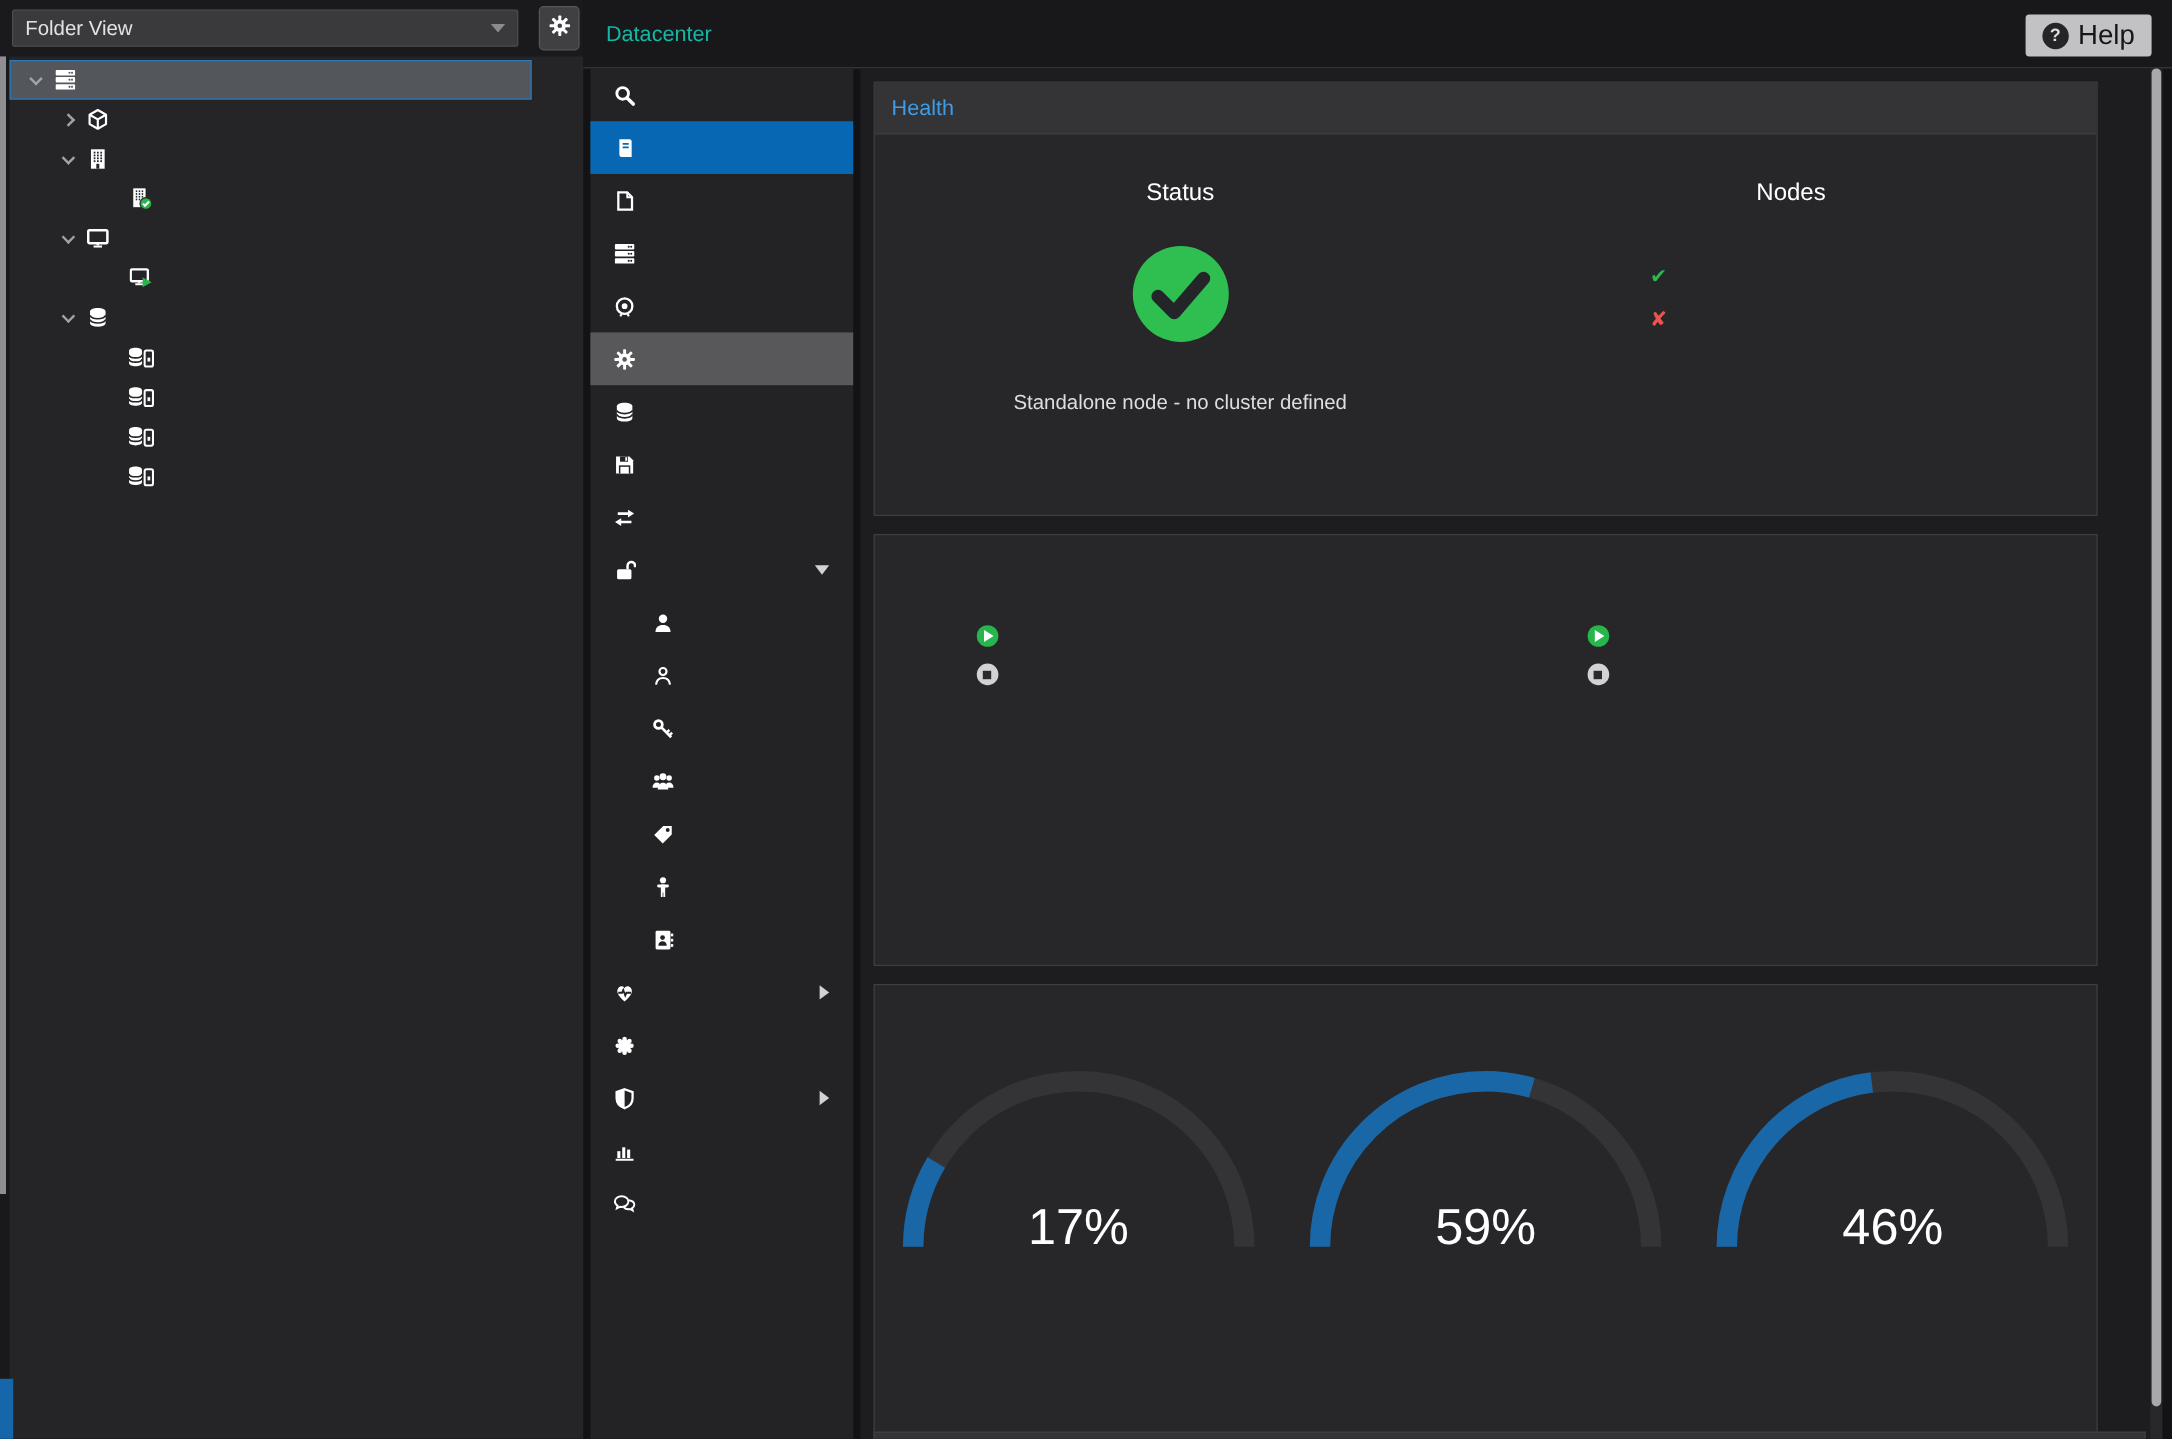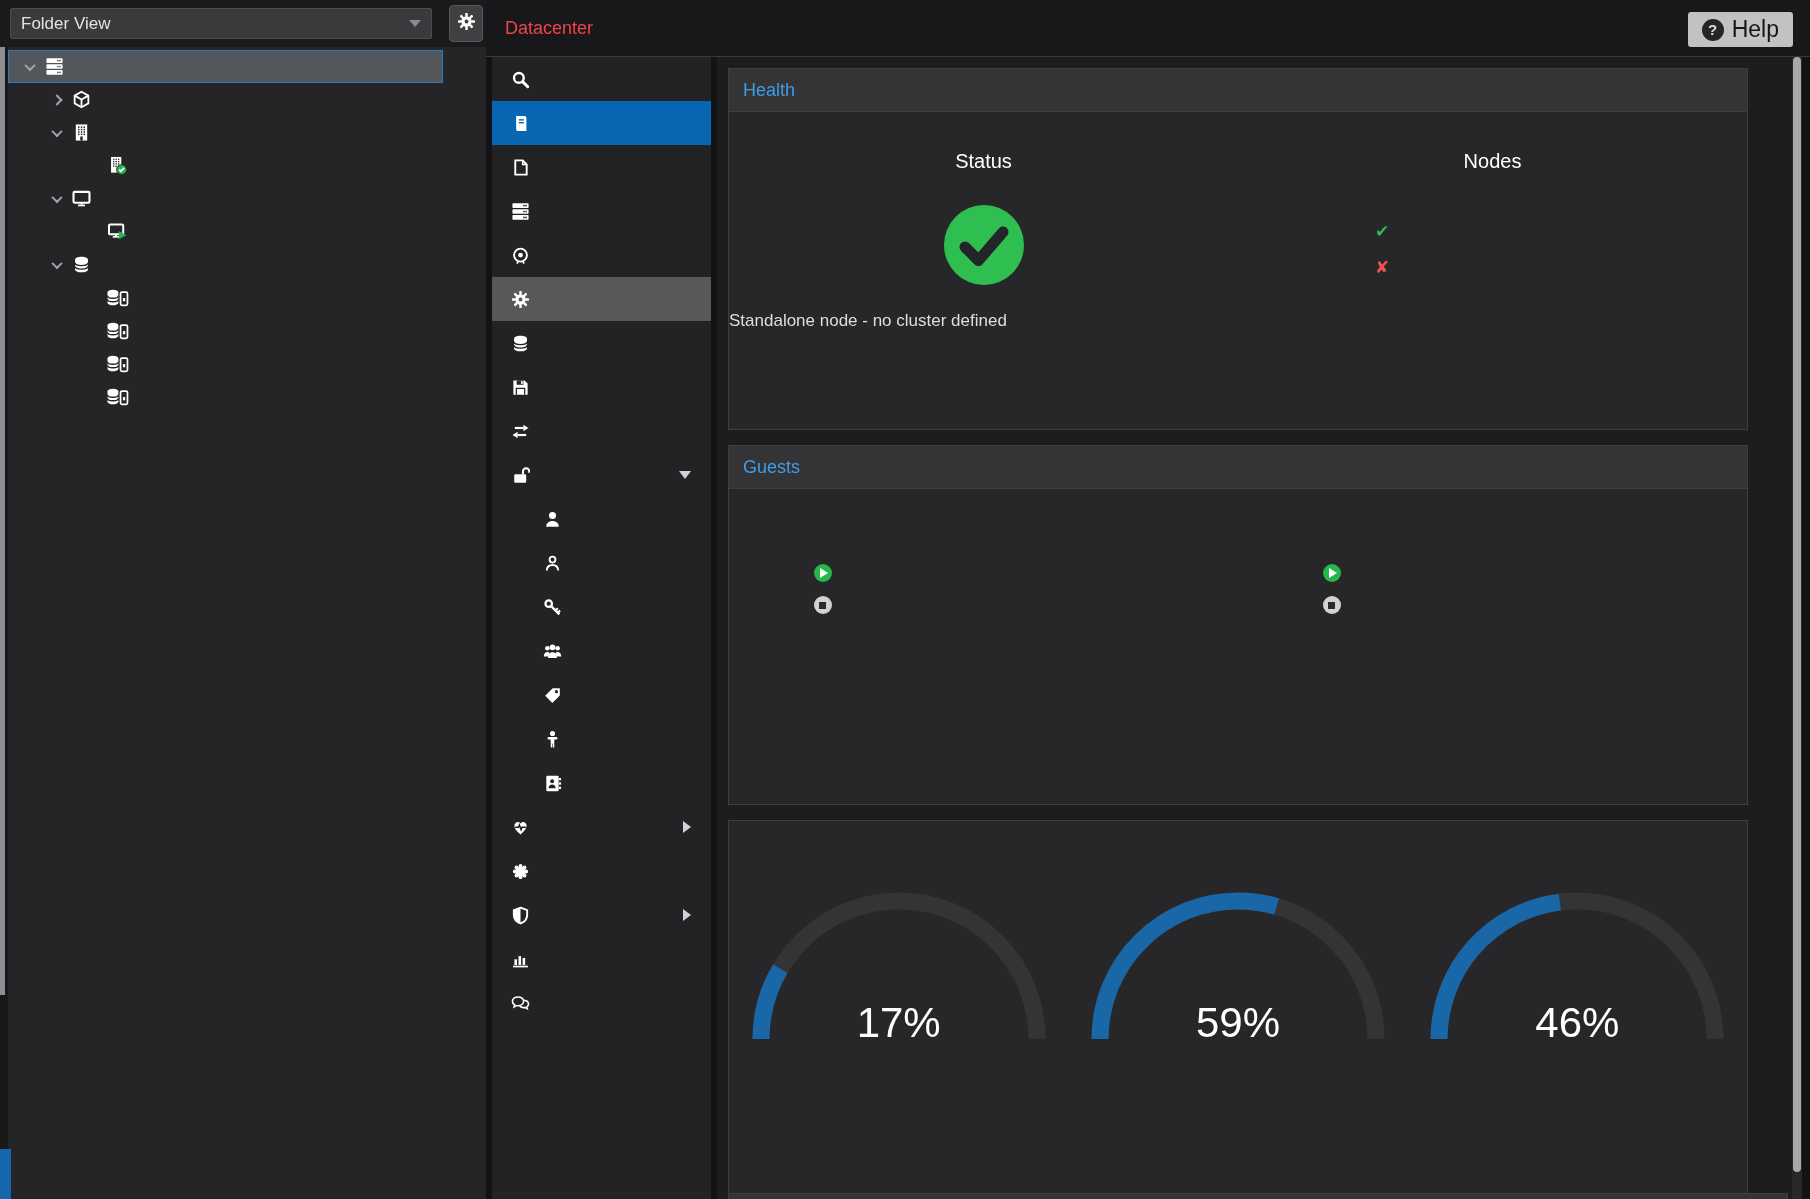--- a/index.html
+++ b/index.html
@@ -15,21 +15,21 @@
     background:#3a3a3c; border:1px solid #4d4d50; border-radius:2px;
     display:flex; align-items:center; padding:0 10px; cursor:pointer; }
   #view-select .lbl { font-size:17px; color:#e2e2e5; }
   #view-select .chev { margin-left:auto; width:0; height:0;
     border-left:6px solid transparent; border-right:6px solid transparent;
     border-top:7px solid #8a8a90; }
   #tree-gear-btn { position:absolute; left:449px; top:5px; width:34px; height:37px;
     background:#404043; border:1px solid #57575b; border-radius:4px;
     display:flex; align-items:center; justify-content:center; cursor:pointer; }
   #panel-title { position:absolute; left:19px; top:0; height:56px; line-height:56px;
-    font-size:18px; color:#ef4444; }
+    font-size:18px; color:#14b8a6; }
   #help-btn { position:absolute; right:17px; top:12px; height:35px; padding:0 14px;
     background:#c2c2c5; border-radius:3px; display:flex; align-items:center; gap:8px;
     cursor:pointer; }
   #help-btn .qmark { width:22px; height:22px; border-radius:50%; background:#252528;
     color:#ddd; font-size:15px; font-weight:bold; display:flex; align-items:center;
     justify-content:center; }
   #help-btn .hlbl { color:#161618; font-size:23px; }
 
   
   #left-panel { left:0; top:47px; width:486px; height:1152px; background:#252528; }
@@ -67,21 +67,21 @@
   .panel { position:absolute; left:11px; width:1020px; background:#27272a;
     border:1px solid #3f3f42; }
   .panel-header { height:43px; background:#343437; border-bottom:1px solid #3f3f42;
     display:flex; align-items:center; padding-left:14px; font-size:18px; color:#3f9ce6; }
   #health-panel { top:11px; height:362px; }
   #guests-panel { top:388px; height:360px; }
   #resources-panel { top:763px; height:418px; }
   .two-col { display:grid; grid-template-columns:1fr 1fr; padding-top:38px; }
   .col-title { text-align:center; font-size:20px; font-weight:normal; color:#fff; }
   .status-circle-wrap { display:flex; justify-content:center; margin-top:30px; }
-  .status-msg { margin-top:20px; font-size:17px; color:#dedee0; }
+  .status-msg { text-align:center; margin-top:34px; font-size:17px; color:#dedee0; }
   .node-rows { width:235px; margin:40px auto 0; }
   .node-row { display:flex; align-items:center; height:36px; gap:8px; font-size:19px; }
   .node-row .val { margin-left:auto; }
   .mark-ok { color:#2cb84d; font-size:17px; }
   .mark-err { color:#ef5350; font-size:17px; }
   .guest-rows { width:340px; margin:30px auto 0; }
   .guest-row { display:flex; align-items:center; height:32px; gap:9px; font-size:18px; }
   .guest-row .val { margin-left:auto; }
   .run-icon { width:18px; height:18px; border-radius:50%; background:#27b64b;
     display:flex; align-items:center; justify-content:center; }
@@ -590,21 +590,20 @@
               <span class="mark-err">✘</span>
               <span></span>
               <span class="val"></span>
             </div>
           </div>
       </div>
     </div>
   </div>
 
   <div class="panel" id="guests-panel">
-    <div class="panel-header">Guests</div>
     <div class="two-col" id="guest-cols">
         <div>
           <div class="col-title"></div>
           <div class="guest-rows">
             <div class="guest-row">
               <span class="run-icon">
                 <i></i>
               </span>
               <span></span>
               <span class="val"></span>

